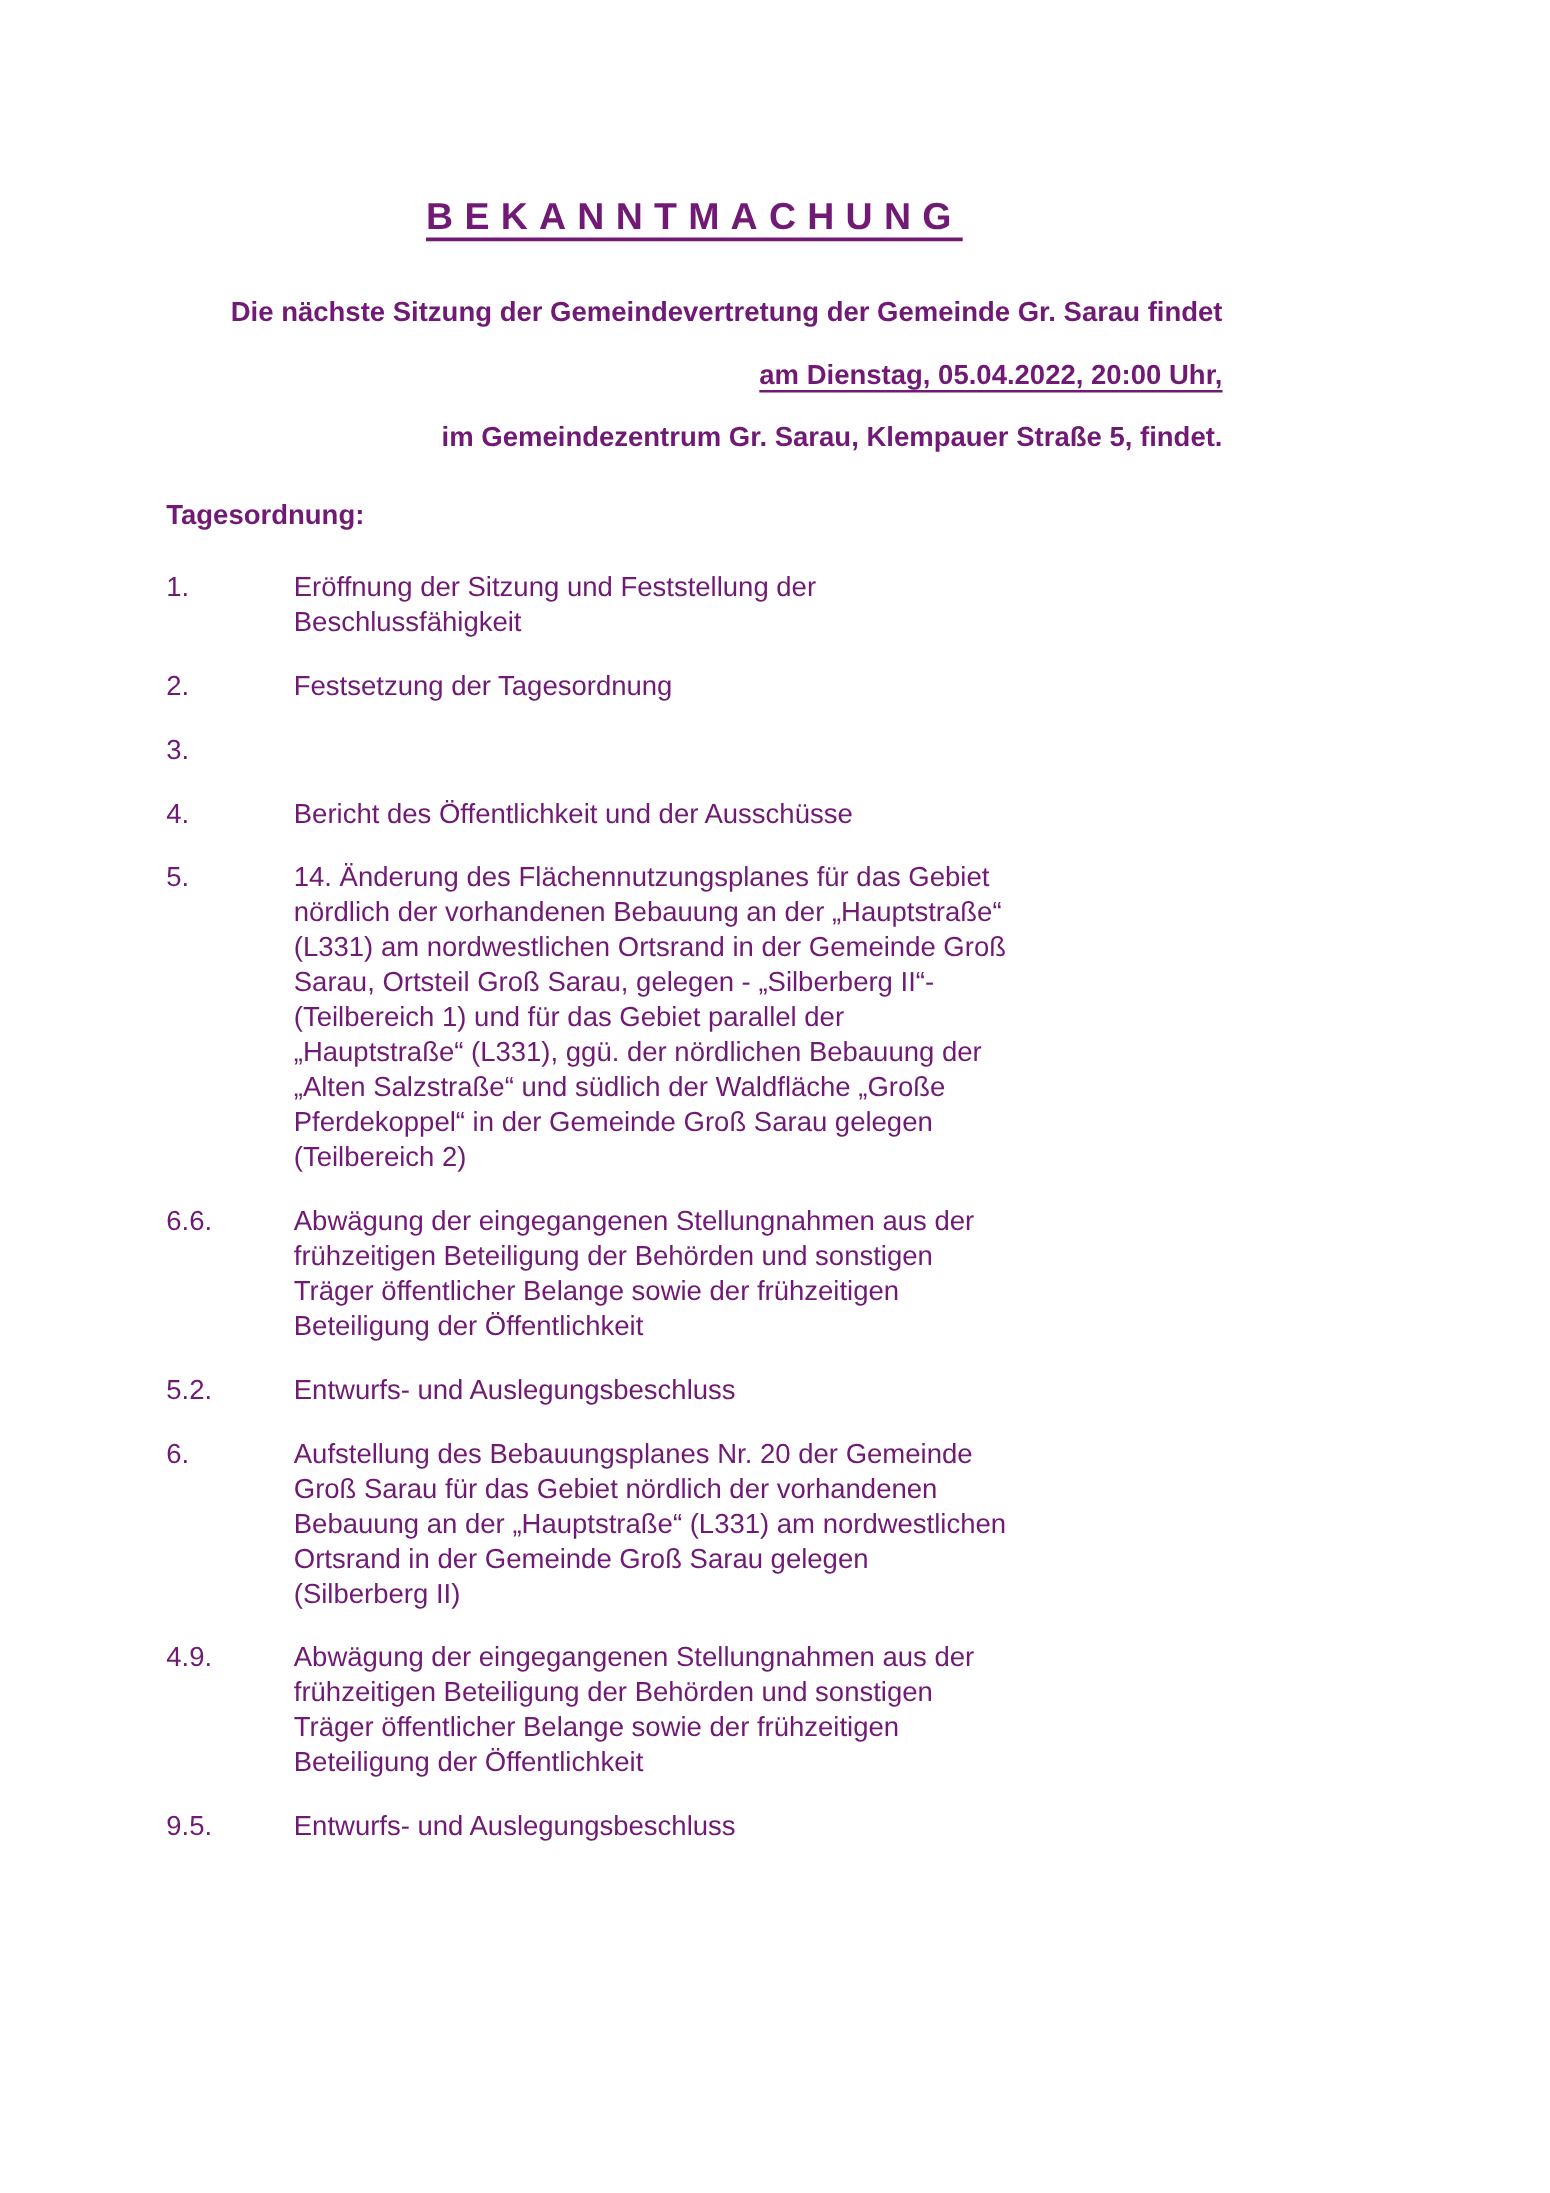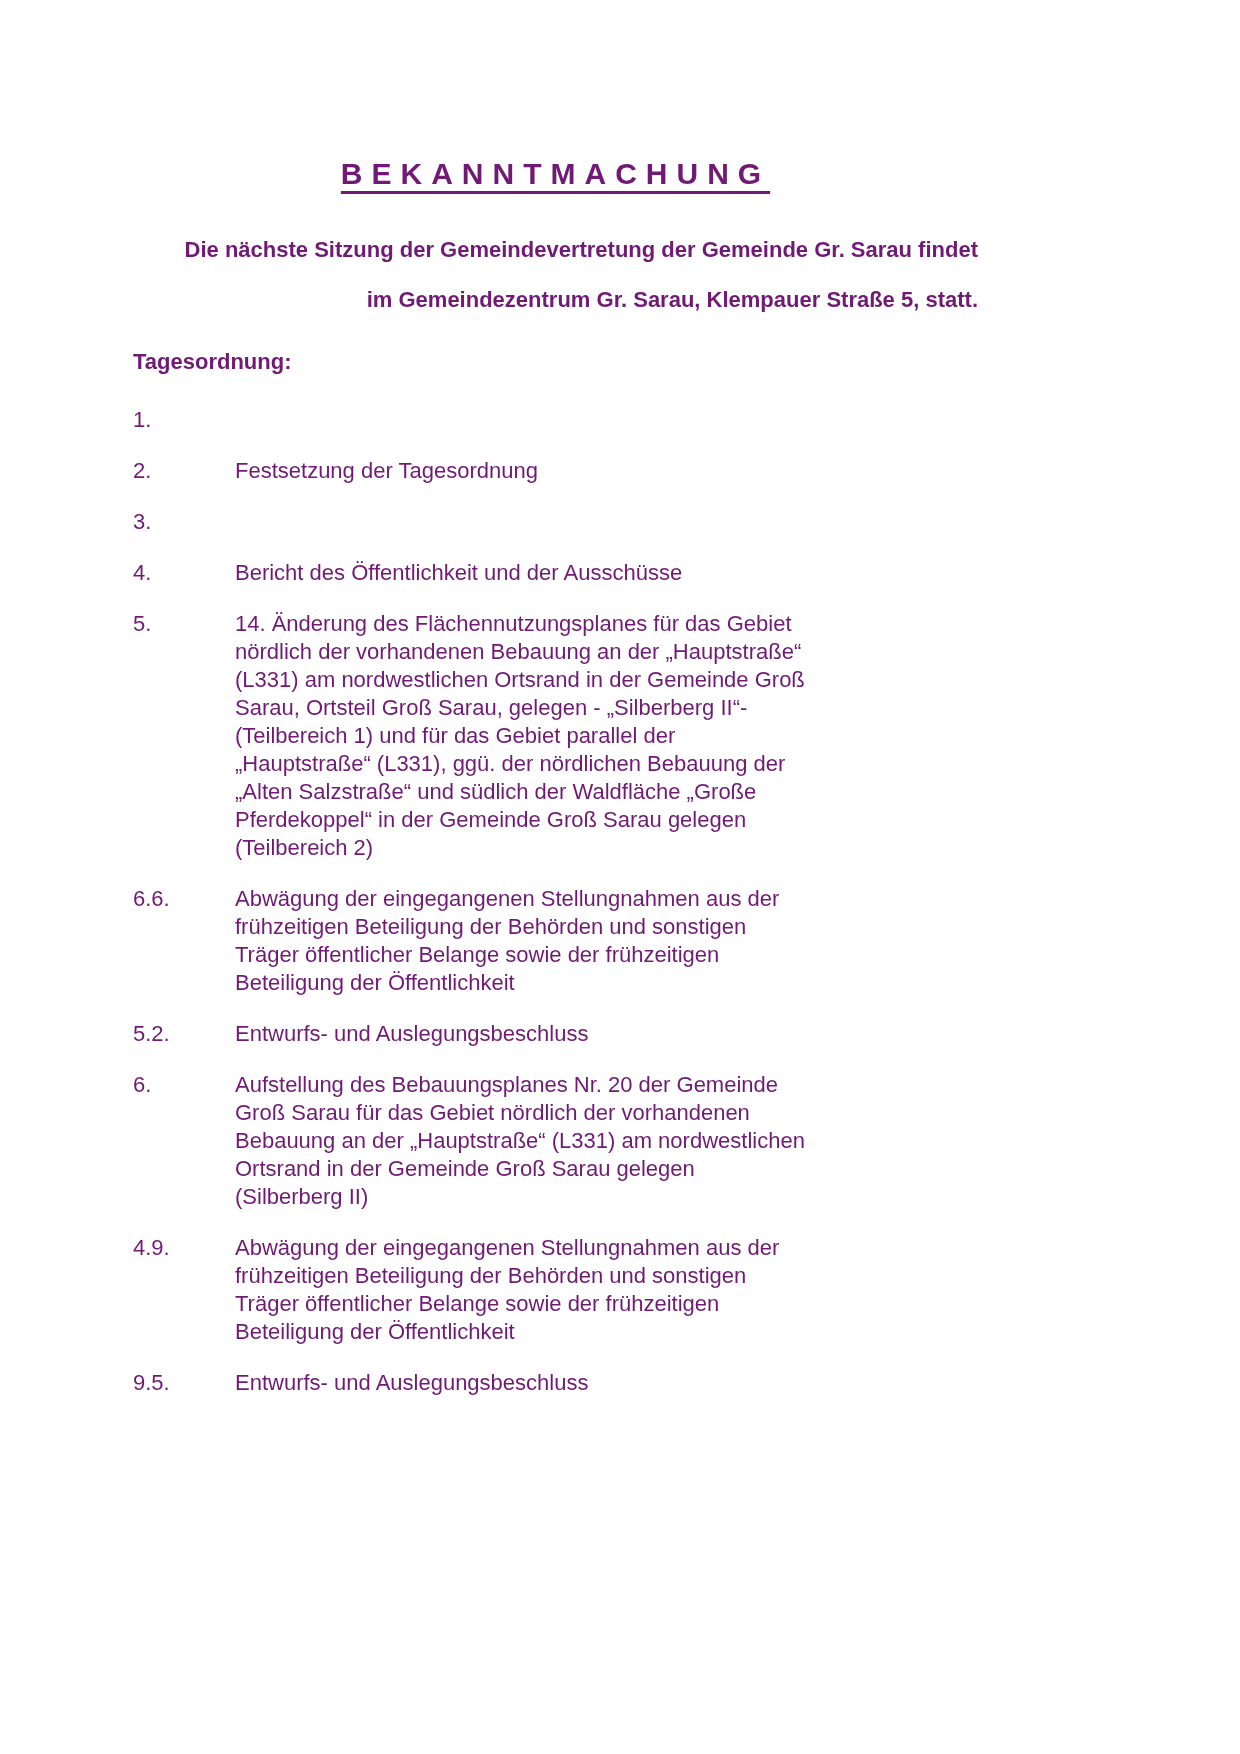--- a/index.html
+++ b/index.html
@@ -78,29 +78,32 @@
 </head>
 <body>
 
 <div class="page">
   <div class="content">
 
     <h1 class="doc-title"><span class="u">BEKANNTMACHUNG</span></h1>
 
     <p class="intro-line">Die nächste Sitzung der Gemeindevertretung der Gemeinde Gr. Sarau findet</p>
 
+    <p class="intro-line underlined"><span class="u">am Dienstag, 05.04.2022, 20:00 Uhr,</span></p>
 
-    <p class="intro-line">im Gemeindezentrum Gr. Sarau, Klempauer Straße 5, statt.</p>
+    <p class="intro-line">im Gemeindezentrum Gr. Sarau, Klempauer Straße 5, findet.</p>
 
     <p class="agenda-heading">Tagesordnung:</p>
 
     <div class="agenda-list">
 
       <div class="agenda-row">
         <div class="agenda-num">1.</div>
+        <div class="agenda-text">Eröffnung der Sitzung und Feststellung der
+Beschlussfähigkeit</div>
       </div>
 
       <div class="agenda-row">
         <div class="agenda-num">2.</div>
         <div class="agenda-text">Festsetzung der Tagesordnung</div>
       </div>
 
       <div class="agenda-row">
         <div class="agenda-num">3.</div>
       </div>

